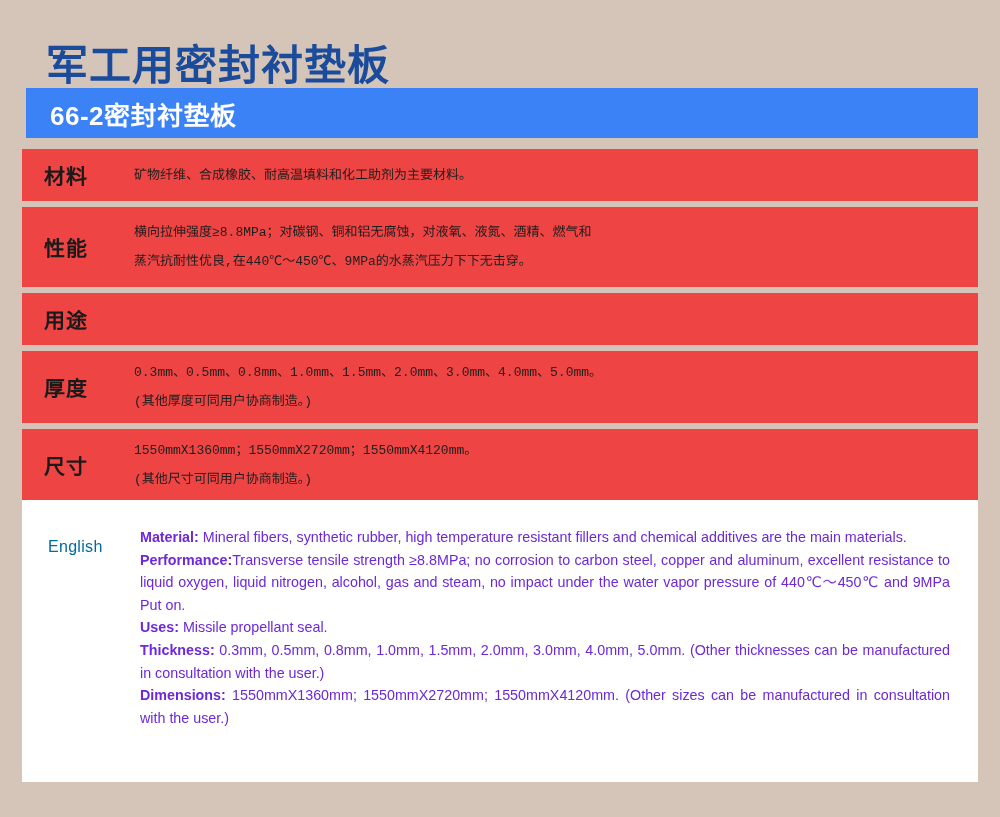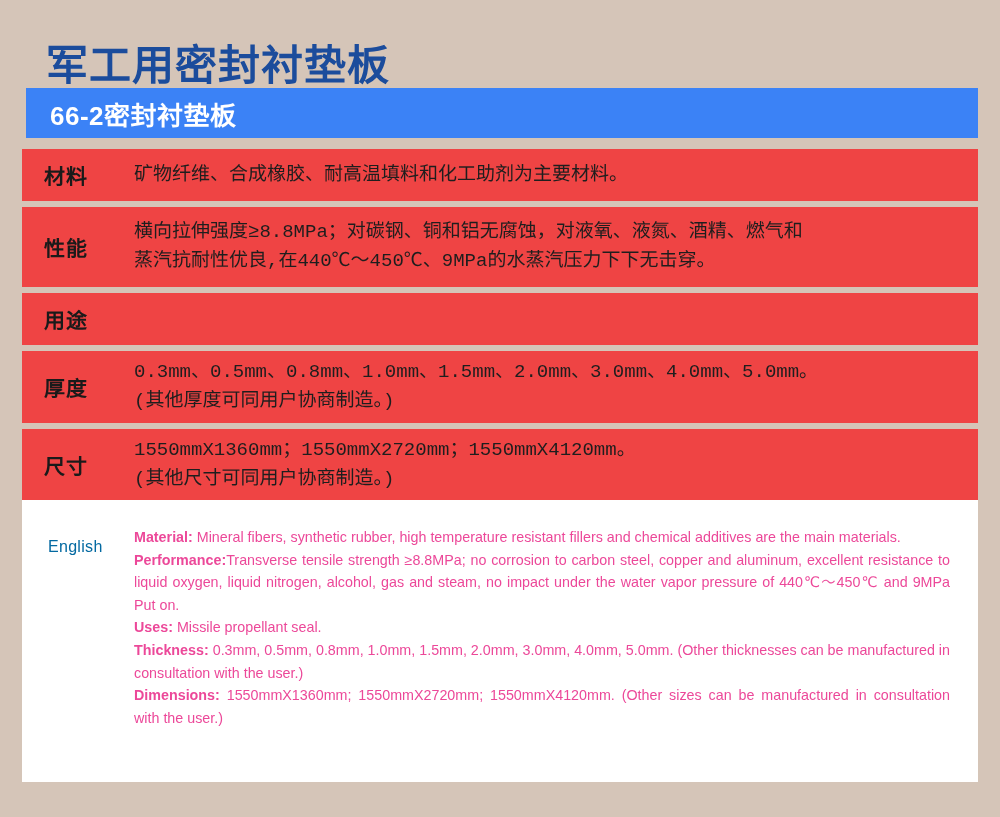--- a/index.html
+++ b/index.html
@@ -79,21 +79,21 @@
     color: #1a1a1a;
     letter-spacing: 1px;
   }
   .spec-value {
     flex: 1 1 auto;
     display: flex;
     flex-direction: column;
     justify-content: center;
     padding: 10px 16px 10px 0;
     box-sizing: border-box;
-    font-size: 19px;
+    font-size: 13px;
     color: #1e1e1e;
     line-height: 29px;
   }
   .spec-value .line {
     white-space: nowrap;
   }
 
   .row-h-1 { height: 52px; }
   .row-h-2 { height: 80px; align-items: center; }
   .row-h-3 { height: 52px; }
@@ -119,23 +119,24 @@
     font-size: 16px;
     color: #0369a1;
     letter-spacing: 0.3px;
   }
   .english-body {
     flex: 1 1 auto;
     padding: 26px 28px 0 0;
     box-sizing: border-box;
     font-size: 14.3px;
     line-height: 22.6px;
-    color: #ec4899;
+    color: #6d28d9;
     text-align: justify;
     text-justify: inter-word;
+    margin-left: 6px;
   }
   .english-body p {
     margin: 0;
   }
   .english-body .lead {
     font-weight: bold;
   }
   .jst {
     text-align: justify;
     text-align-last: left;

